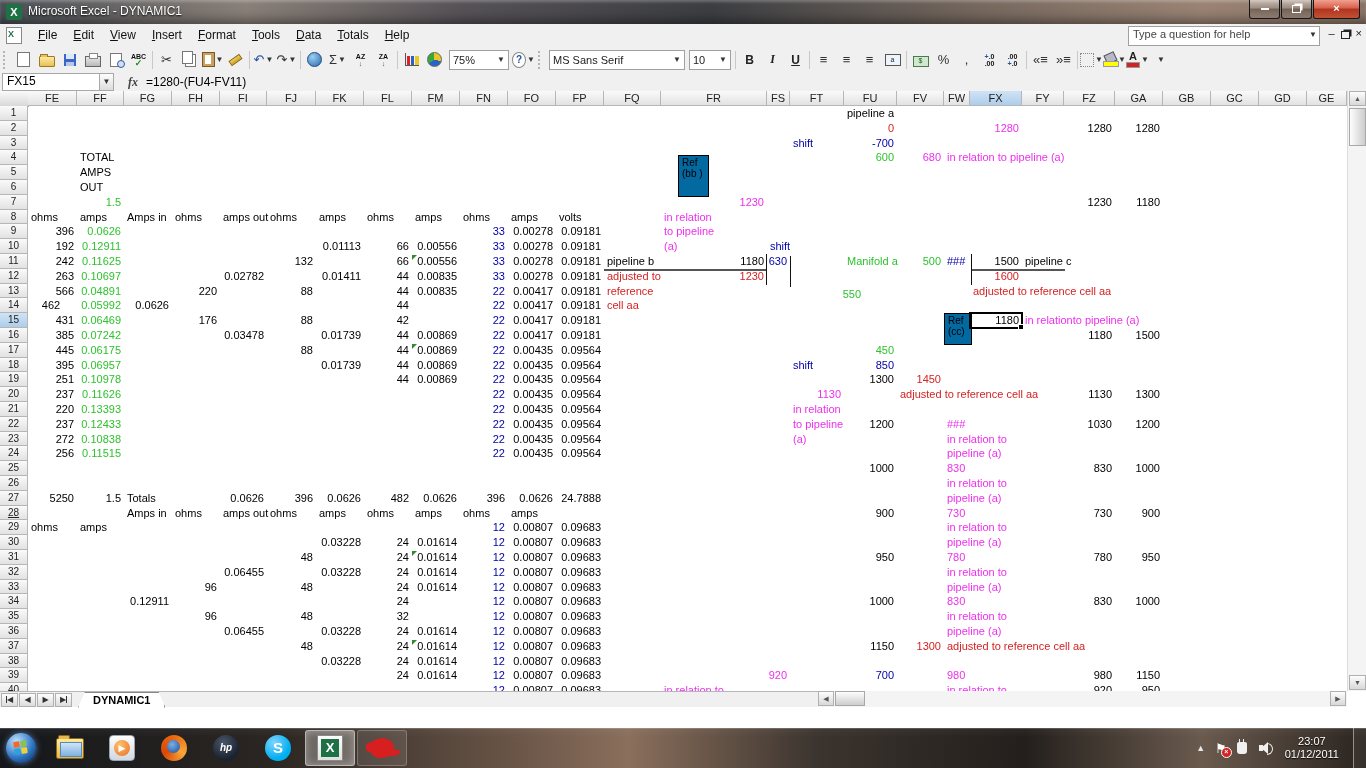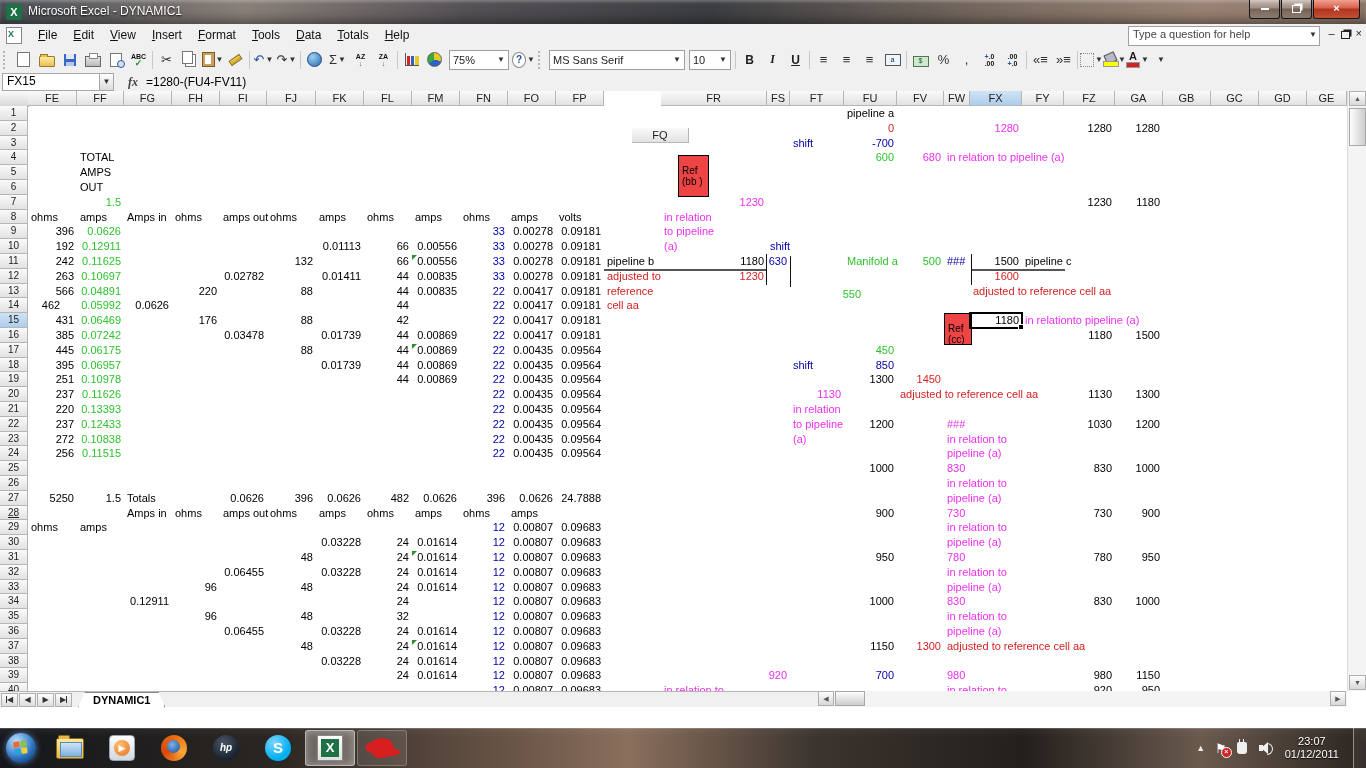--- a/index.html
+++ b/index.html
@@ -97,21 +97,21 @@
   .corner{position:absolute;left:0;top:0;width:28px;height:15px;background:linear-gradient(#fafafa,#d8d8d8);border-right:1px solid #ababab;border-bottom:1px solid #ababab;}
   .colhead,.rowhead{position:absolute;background:linear-gradient(#fafafa,#e2e2e2);border-right:1px solid #b6b6b6;border-bottom:1px solid #b6b6b6;
     font-size:11px;color:#222;text-align:center;box-sizing:border-box;}
   .colhead.active,.rowhead.active{background:linear-gradient(#cfe3f5,#aecdea);}
   .cell{position:absolute;font-size:11px;white-space:nowrap;box-sizing:border-box;}
   .cell.r{text-align:right;padding-right:3px;}
   .cell.l{text-align:left;padding-left:3px;}
   .tri{position:absolute;width:0;height:0;border-top:5px solid #2e8b2e;border-right:5px solid transparent;}
   .mark-h{position:absolute;height:2px;background:#555;}
   .mark-v{position:absolute;width:1px;background:#111;}
-  .notebox{position:absolute;background:#ef4444;border:1px solid #000;font-size:10px;line-height:10.5px;padding:10px 3px;box-sizing:border-box;color:#000;}
+  .notebox{position:absolute;background:#0369a1;border:1px solid #000;font-size:10px;line-height:10.5px;padding:2px 3px;box-sizing:border-box;color:#000;}
   .selrect{position:absolute;border:2px solid #000;box-sizing:border-box;}
   .selrect::after{content:"";position:absolute;right:-3px;bottom:-3px;width:4px;height:4px;background:#000;border:1px solid #fff;}
 
   
   .vscroll{position:absolute;left:1347px;top:91px;width:19px;height:600px;background:#f4f4f4;border-left:1px solid #dcdcdc;box-sizing:border-box;}
   .hscroll{position:absolute;left:818px;top:691px;width:529px;height:16px;background:#f4f4f4;}
   .sb-btn{position:absolute;background:linear-gradient(#fdfdfd,#d8d8d8);border:1px solid #b0b0b0;color:#555;font-size:7px;
     display:flex;align-items:center;justify-content:center;box-sizing:border-box;}
   .sb-thumb{position:absolute;background:linear-gradient(90deg,#fdfdfd,#cdcdcd);border:1px solid #a8a8a8;box-sizing:border-box;}
   .hscroll .sb-thumb{background:linear-gradient(#fdfdfd,#cdcdcd);}
@@ -362,21 +362,21 @@
       <div class="colhead" style="left: 124px; top: 0px; width: 48px; height: 15px; line-height: 15px;">FG</div>
       <div class="colhead" style="left: 172px; top: 0px; width: 48px; height: 15px; line-height: 15px;">FH</div>
       <div class="colhead" style="left: 220px; top: 0px; width: 47px; height: 15px; line-height: 15px;">FI</div>
       <div class="colhead" style="left: 267px; top: 0px; width: 49px; height: 15px; line-height: 15px;">FJ</div>
       <div class="colhead" style="left: 316px; top: 0px; width: 48px; height: 15px; line-height: 15px;">FK</div>
       <div class="colhead" style="left: 364px; top: 0px; width: 48px; height: 15px; line-height: 15px;">FL</div>
       <div class="colhead" style="left: 412px; top: 0px; width: 48px; height: 15px; line-height: 15px;">FM</div>
       <div class="colhead" style="left: 460px; top: 0px; width: 48px; height: 15px; line-height: 15px;">FN</div>
       <div class="colhead" style="left: 508px; top: 0px; width: 48px; height: 15px; line-height: 15px;">FO</div>
       <div class="colhead" style="left: 556px; top: 0px; width: 48px; height: 15px; line-height: 15px;">FP</div>
-      <div class="colhead" style="left: 632px; top: 0px; width: 57px; height: 15px; line-height: 15px; margin-top: 37px;">FQ</div>
+      <div class="colhead" style="left: 604px; top: 0px; width: 57px; height: 15px; line-height: 15px;">FQ</div>
       <div class="colhead" style="left: 661px; top: 0px; width: 106px; height: 15px; line-height: 15px;">FR</div>
       <div class="colhead" style="left: 767px; top: 0px; width: 23px; height: 15px; line-height: 15px;">FS</div>
       <div class="colhead" style="left: 790px; top: 0px; width: 54px; height: 15px; line-height: 15px;">FT</div>
       <div class="colhead" style="left: 844px; top: 0px; width: 53px; height: 15px; line-height: 15px;">FU</div>
       <div class="colhead" style="left: 897px; top: 0px; width: 47px; height: 15px; line-height: 15px;">FV</div>
       <div class="colhead" style="left: 944px; top: 0px; width: 26px; height: 15px; line-height: 15px;">FW</div>
       <div class="colhead active" style="left: 970px; top: 0px; width: 52px; height: 15px; line-height: 15px;">FX</div>
       <div class="colhead" style="left: 1022px; top: 0px; width: 42px; height: 15px; line-height: 15px;">FY</div>
       <div class="colhead" style="left: 1064px; top: 0px; width: 51px; height: 15px; line-height: 15px;">FZ</div>
       <div class="colhead" style="left: 1115px; top: 0px; width: 48px; height: 15px; line-height: 15px;">GA</div>

